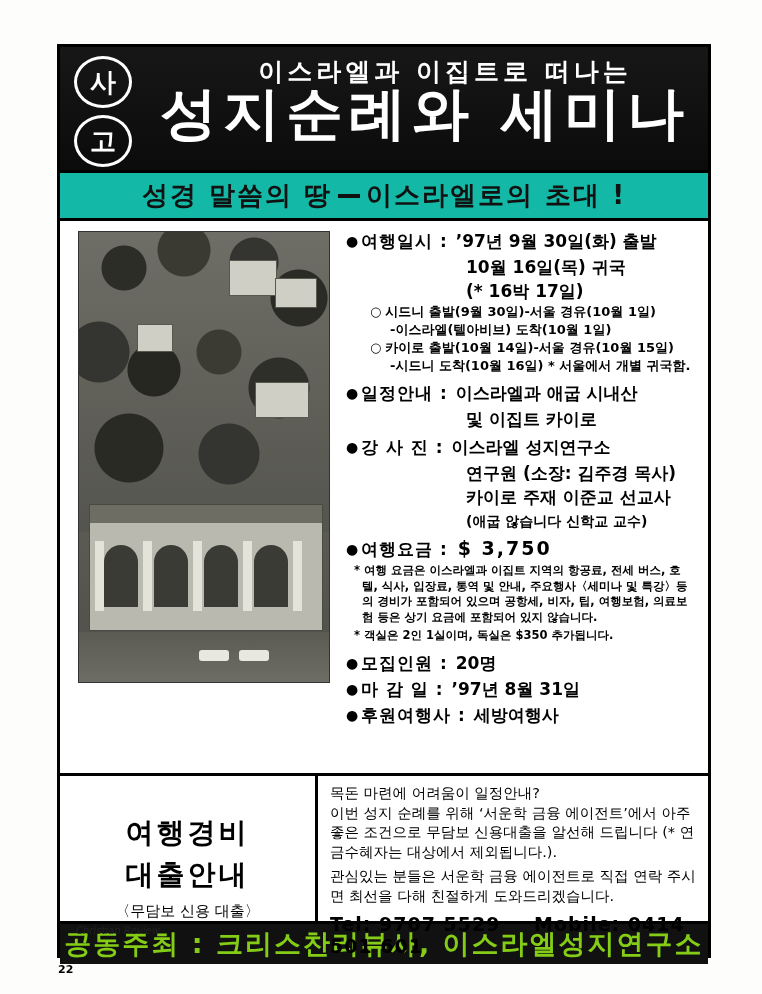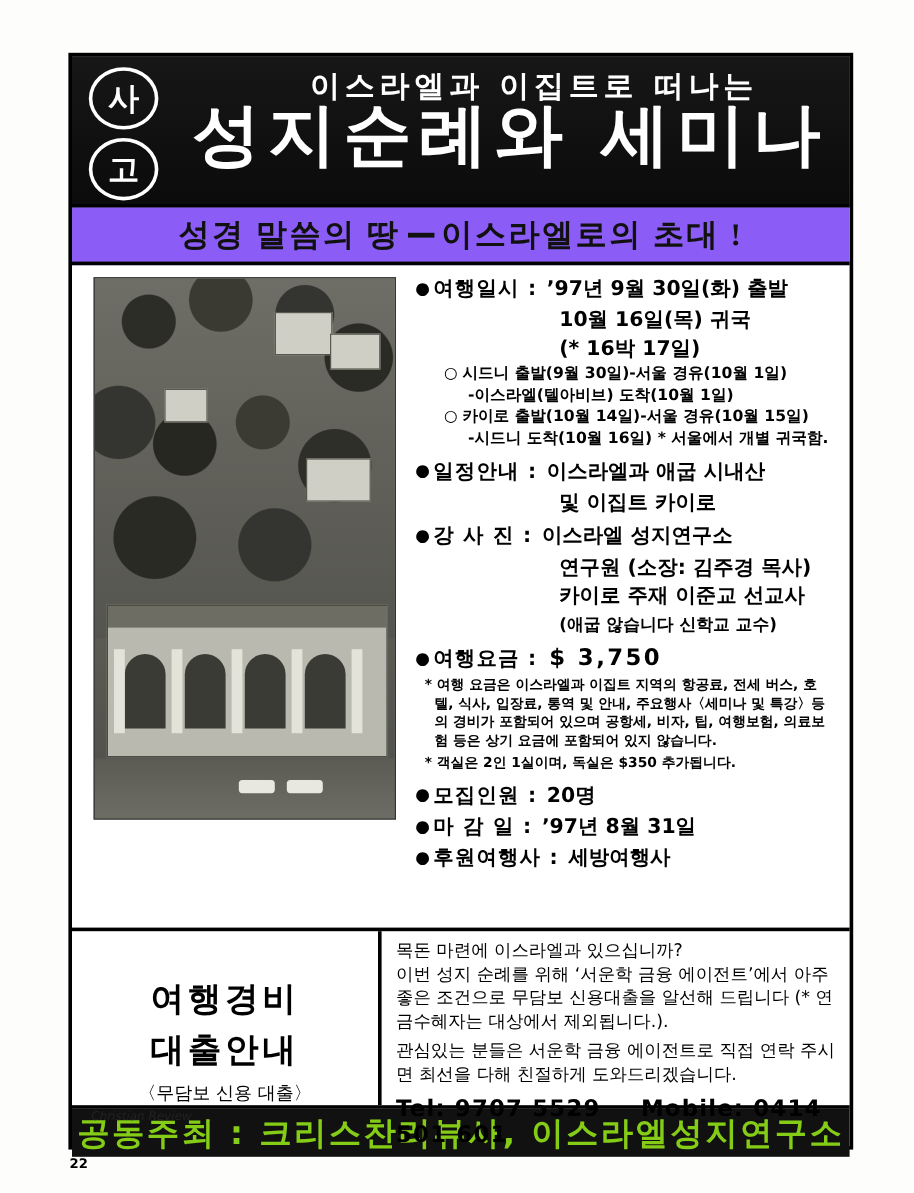--- a/index.html
+++ b/index.html
@@ -16,22 +16,22 @@
   .sago{position:absolute;left:14px;top:9px;width:64px;height:104px;}
   .sago .circ{width:52px;height:46px;border:3px solid #fff;border-radius:50%;
               display:flex;align-items:center;justify-content:center;font-size:26px;font-weight:bold;color:#fff;}
   .sago .circ.second{margin-top:7px;}
   .hdr-sub{position:absolute;left:150px;top:8px;width:470px;text-align:center;
            font-size:25px;letter-spacing:4px;color:#fff;font-weight:bold;}
   .hdr-main{position:absolute;left:100px;top:36px;width:530px;text-align:center;
             font-size:57px;line-height:60px;font-weight:bold;letter-spacing:6px;color:#fff;}
 
   
-  .strip{position:relative;height:45px;border-bottom:3px solid #000;background:#8b5cf6;
-         display:flex;align-items:center;justify-content:center;font-family:Liberation Serif, serif;}
+  .strip{position:relative;height:45px;border-bottom:3px solid #000;background:#14b8a6;
+         display:flex;align-items:center;justify-content:center;}
   .strip .txt{font-size:26px;font-weight:bold;letter-spacing:2px;color:#111;}
   .strip .dash{display:inline-block;width:22px;height:4px;background:#111;margin:0 6px;vertical-align:middle;}
 
   
   .body{position:relative;height:552px;border-bottom:3px solid #000;}
   .photo{position:absolute;left:18px;top:10px;width:250px;height:450px;border:1px solid #333;overflow:hidden;
          background:#6a6a62;}
   
   .ph-sky{position:absolute;inset:0;background:linear-gradient(180deg,#8e8e86 0%,#7b7b73 18%,#6f6f67 38%,#5d5d56 60%,#4f4f49 100%);}
   .ph-trees{position:absolute;left:0;top:0;width:100%;height:300px;
@@ -200,21 +200,21 @@
       </div>
     </div>
 
     <div class="loan">
       <div class="loan-left">
         <div class="l1">여행경비</div>
         <div class="l2">대출안내</div>
         <div class="l3">〈무담보 신용 대출〉</div>
       </div>
       <div class="loan-right">
-        <p>목돈 마련에 이스라엘과 있으십니까?</p>
+        <p>목돈 마련에 어려움이 일정안내?</p>
         <p>이번 성지 순례를 위해 ‘서운학 금융 에이전트’에서 아주 좋은 조건으로 무담보 신용대출을 알선해 드립니다 (* 연금수혜자는 대상에서 제외됩니다.).</p>
         <p style="margin-top:5px;">관심있는 분들은 서운학 금융 에이전트로 직접 연락 주시면 최선을 다해 친절하게 도와드리겠습니다.</p>
         <div class="loan-tel">
           <span>Tel: 9707 5529</span>
           <span class="mob">Mobile: 0414 501 601</span>
         </div>
       </div>
     </div>
 
     <div class="foot">

